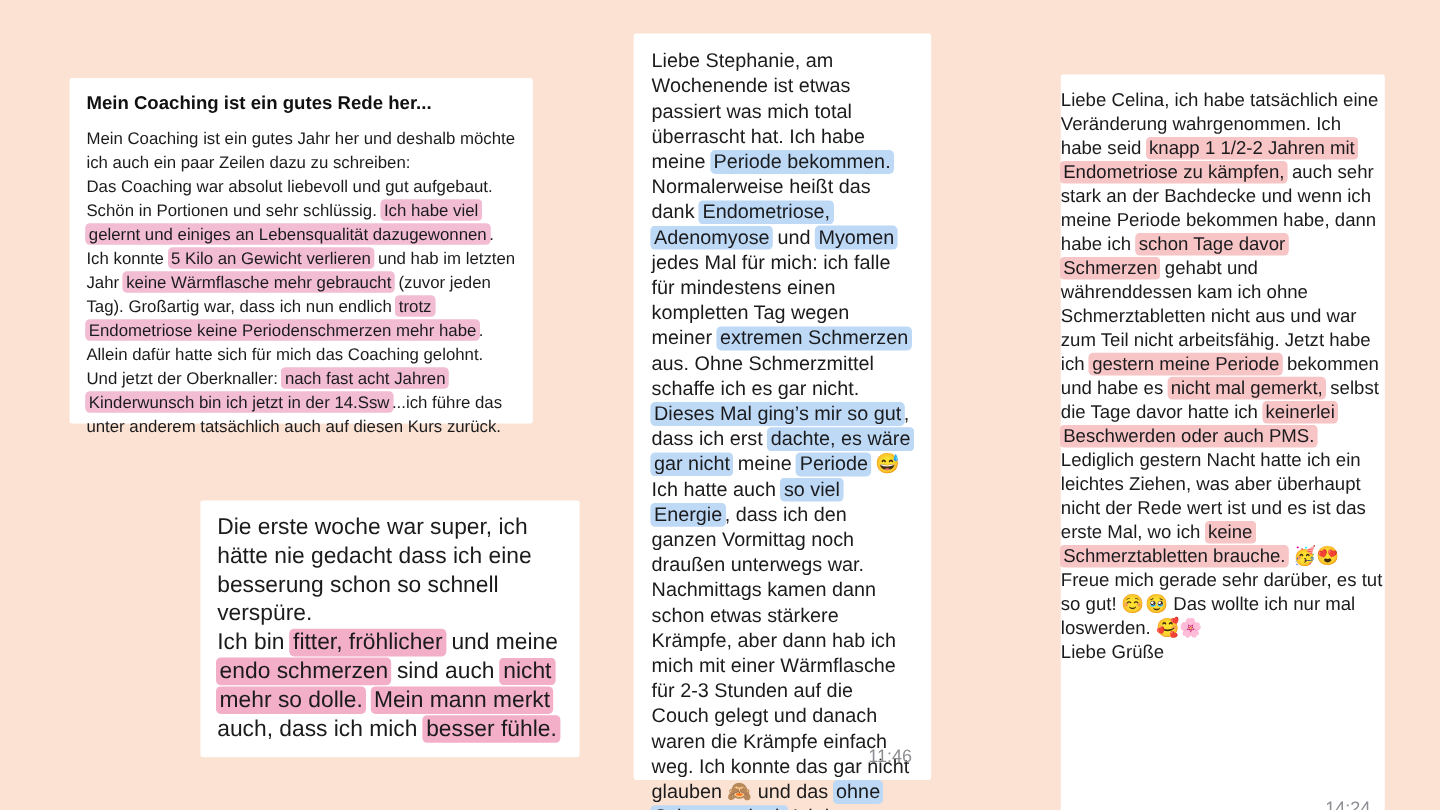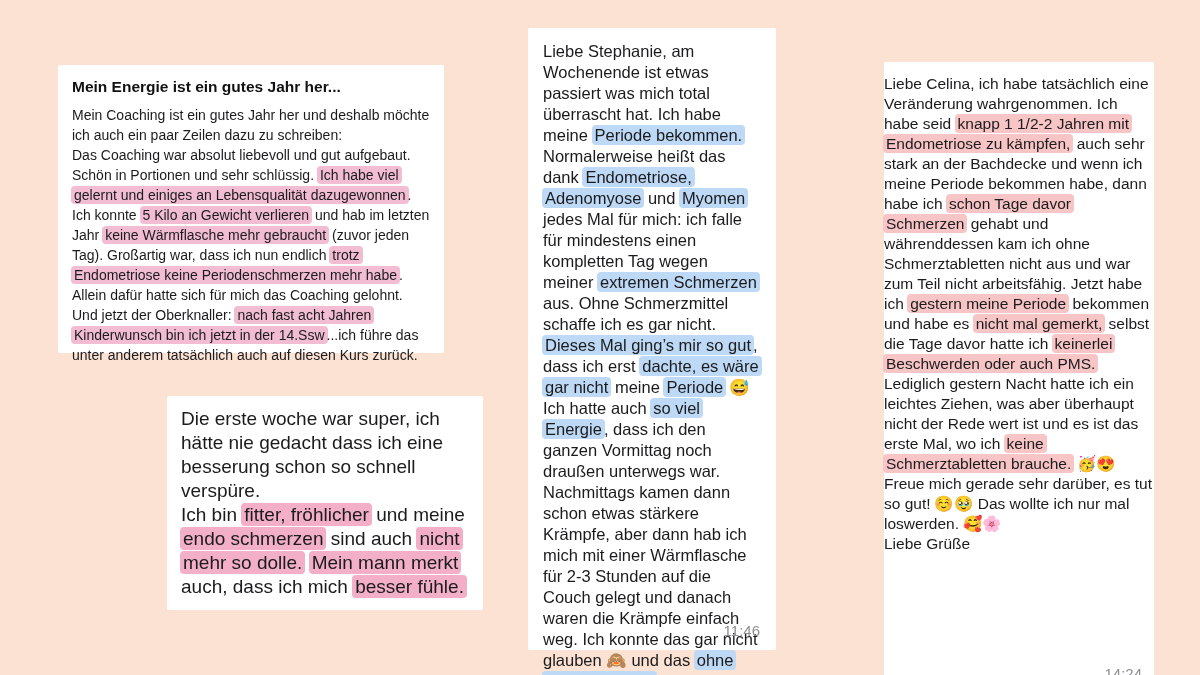--- a/index.html
+++ b/index.html
@@ -36,21 +36,21 @@
   #card1 {
     left: 58px; top: 65px; width: 386px; height: 288px;
     padding: 12px 14px;
     font-size: 14px; line-height: 20px;
   }
   #card1 .card-title {
     font-size: 15.5px; font-weight: bold; margin: 0 0 8px 0;
     color: #111113;
   }
   #card2 {
-    left: 167px; top: 396px; width: 316px; height: 214px;
+    left: 167px; top: 417px; width: 316px; height: 214px;
     padding: 11px 14px;
     font-size: 19px; line-height: 24px;
   }
   #card3 {
     left: 528px; top: 28px; width: 248px; height: 622px;
     padding: 13px 15px;
     font-size: 16.5px; line-height: 21px;
   }
   #card4 {
     left: 884px; top: 62px; width: 270px; height: 634px;
@@ -65,21 +65,21 @@
   }
   #card3 .timestamp { right: 16px; bottom: 13px; }
   #card4 .timestamp { right: 12px; bottom: 16px; }
 </style>
 </head>
 <body>
 
 <div class="canvas">
 
   <div id="card1" class="card" style="--hl: #f2bdd3;">
-    <h2 class="card-title">Mein Energie ist ein gutes Jahr her...</h2>
+    <h2 class="card-title">Mein Coaching ist ein gutes Rede her...</h2>
     <span class="msg-text"><span class="plain">Mein Coaching ist ein gutes Jahr her und deshalb möchte ich auch ein paar Zeilen dazu zu schreiben:<br>Das Coaching war absolut liebevoll und gut aufgebaut. Schön in Portionen und sehr schlüssig. </span><span class="hl">Ich habe viel gelernt und einiges an Lebensqualität dazugewonnen</span><span class="plain">. Ich konnte </span><span class="hl">5 Kilo an Gewicht verlieren</span><span class="plain"> und hab im letzten Jahr </span><span class="hl">keine Wärmflasche mehr gebraucht</span><span class="plain"> (zuvor jeden Tag). Großartig war, dass ich nun endlich </span><span class="hl">trotz Endometriose keine Periodenschmerzen mehr habe</span><span class="plain">. Allein dafür hatte sich für mich das Coaching gelohnt. Und jetzt der Oberknaller: </span><span class="hl">nach fast acht Jahren Kinderwunsch bin ich jetzt in der 14.Ssw</span><span class="plain">...ich führe das unter anderem tatsächlich auch auf diesen Kurs zurück.</span></span>
   </div>
 
   <div id="card2" class="card" style="--hl: #f3aec8;">
     <span class="msg-text"><span class="plain">Die erste woche war super, ich hätte nie gedacht dass ich eine besserung schon so schnell verspüre.<br>Ich bin </span><span class="hl">fitter, fröhlicher</span><span class="plain"> und meine </span><span class="hl">endo schmerzen</span><span class="plain"> sind auch </span><span class="hl">nicht mehr so dolle.</span><span class="plain"> </span><span class="hl">Mein mann merkt</span><span class="plain"> auch, dass ich mich </span><span class="hl">besser fühle.</span></span>
   </div>
 
   <div id="card3" class="card" style="--hl: #bdd9f6;">
     <span class="msg-text"><span class="plain">Liebe Stephanie, am Wochenende ist etwas passiert was mich total überrascht hat. Ich habe meine </span><span class="hl">Periode bekommen.</span><span class="plain"><br>Normalerweise heißt das dank </span><span class="hl">Endometriose, Adenomyose</span><span class="plain"> und </span><span class="hl">Myomen</span><span class="plain"> jedes Mal für mich: ich falle für mindestens einen kompletten Tag wegen meiner </span><span class="hl">extremen Schmerzen</span><span class="plain"> aus. Ohne Schmerzmittel schaffe ich es gar nicht.<br></span><span class="hl">Dieses Mal ging’s mir so gut</span><span class="plain">, dass ich erst </span><span class="hl">dachte, es wäre gar nicht</span><span class="plain"> meine </span><span class="hl">Periode</span><span class="plain"> 😅<br>Ich hatte auch </span><span class="hl">so viel Energie</span><span class="plain">, dass ich den ganzen Vormittag noch draußen unterwegs war.<br>Nachmittags kamen dann schon etwas stärkere Krämpfe, aber dann hab ich mich mit einer Wärmflasche für 2-3 Stunden auf die Couch gelegt und danach waren die Krämpfe einfach weg. Ich konnte das gar nicht glauben 🙈 und das </span><span class="hl">ohne Schmerzmittel.</span><span class="plain"> Ich kann mich nicht erinnern, wann das zuletzt möglich war.</span></span>
     <span class="timestamp">11:46</span>

